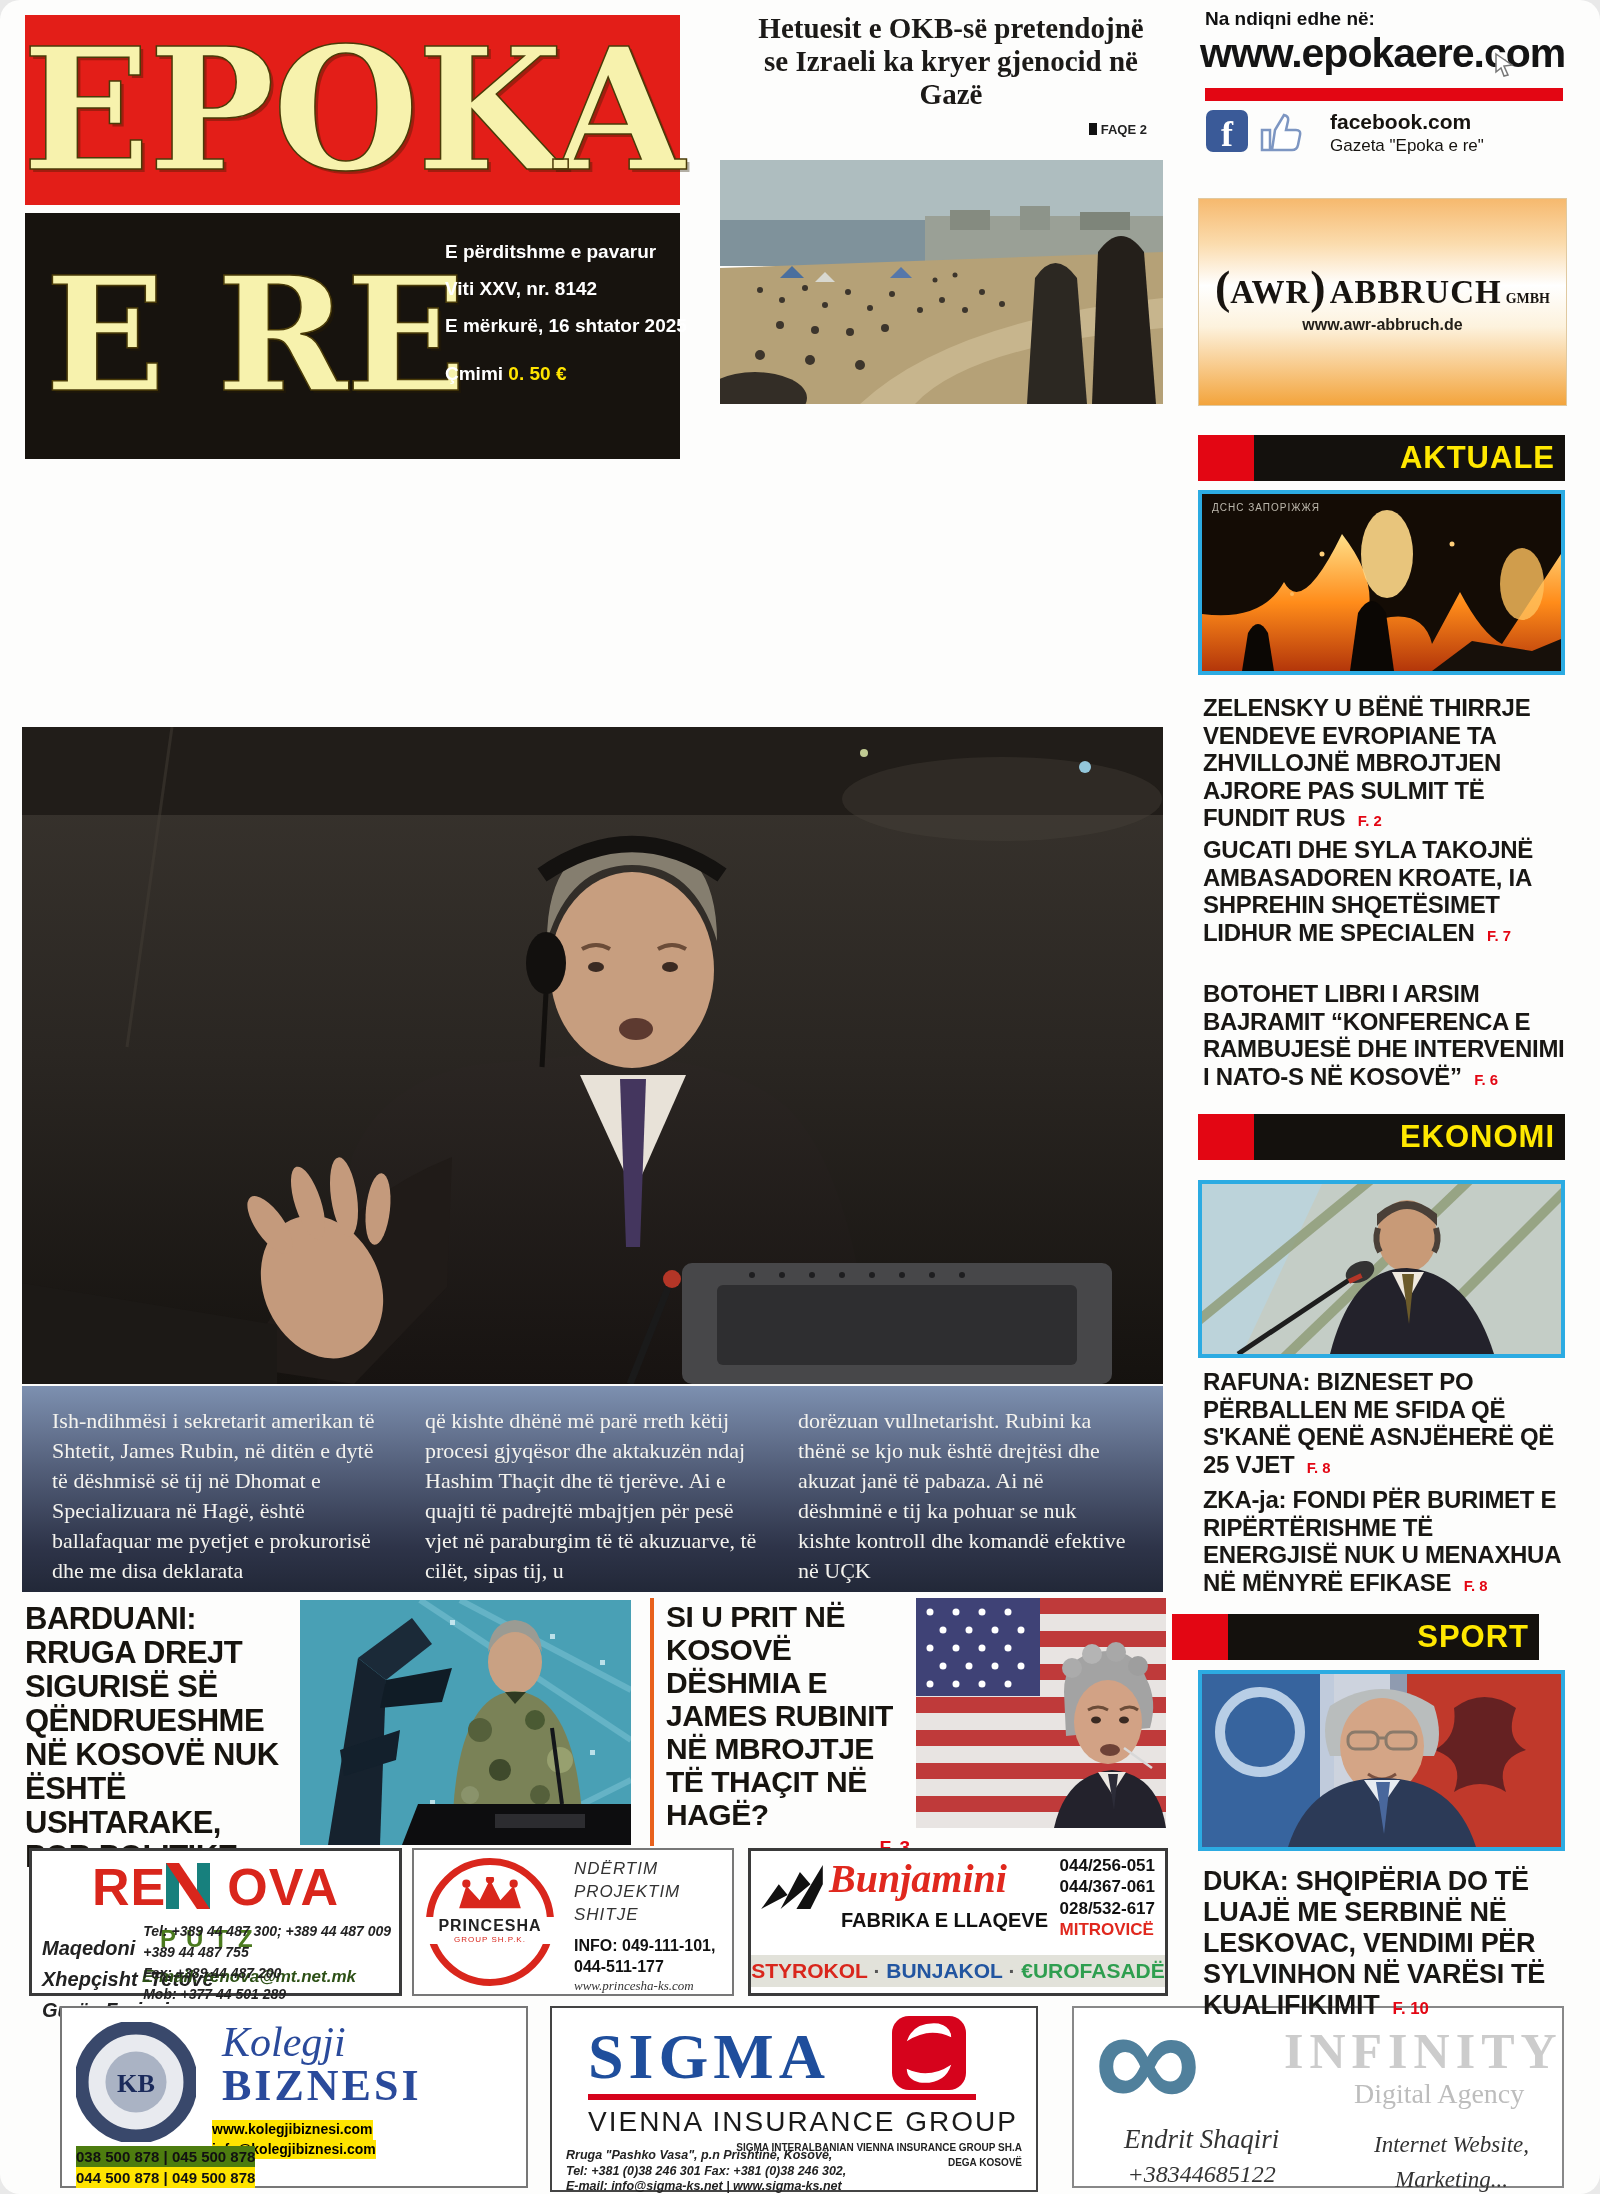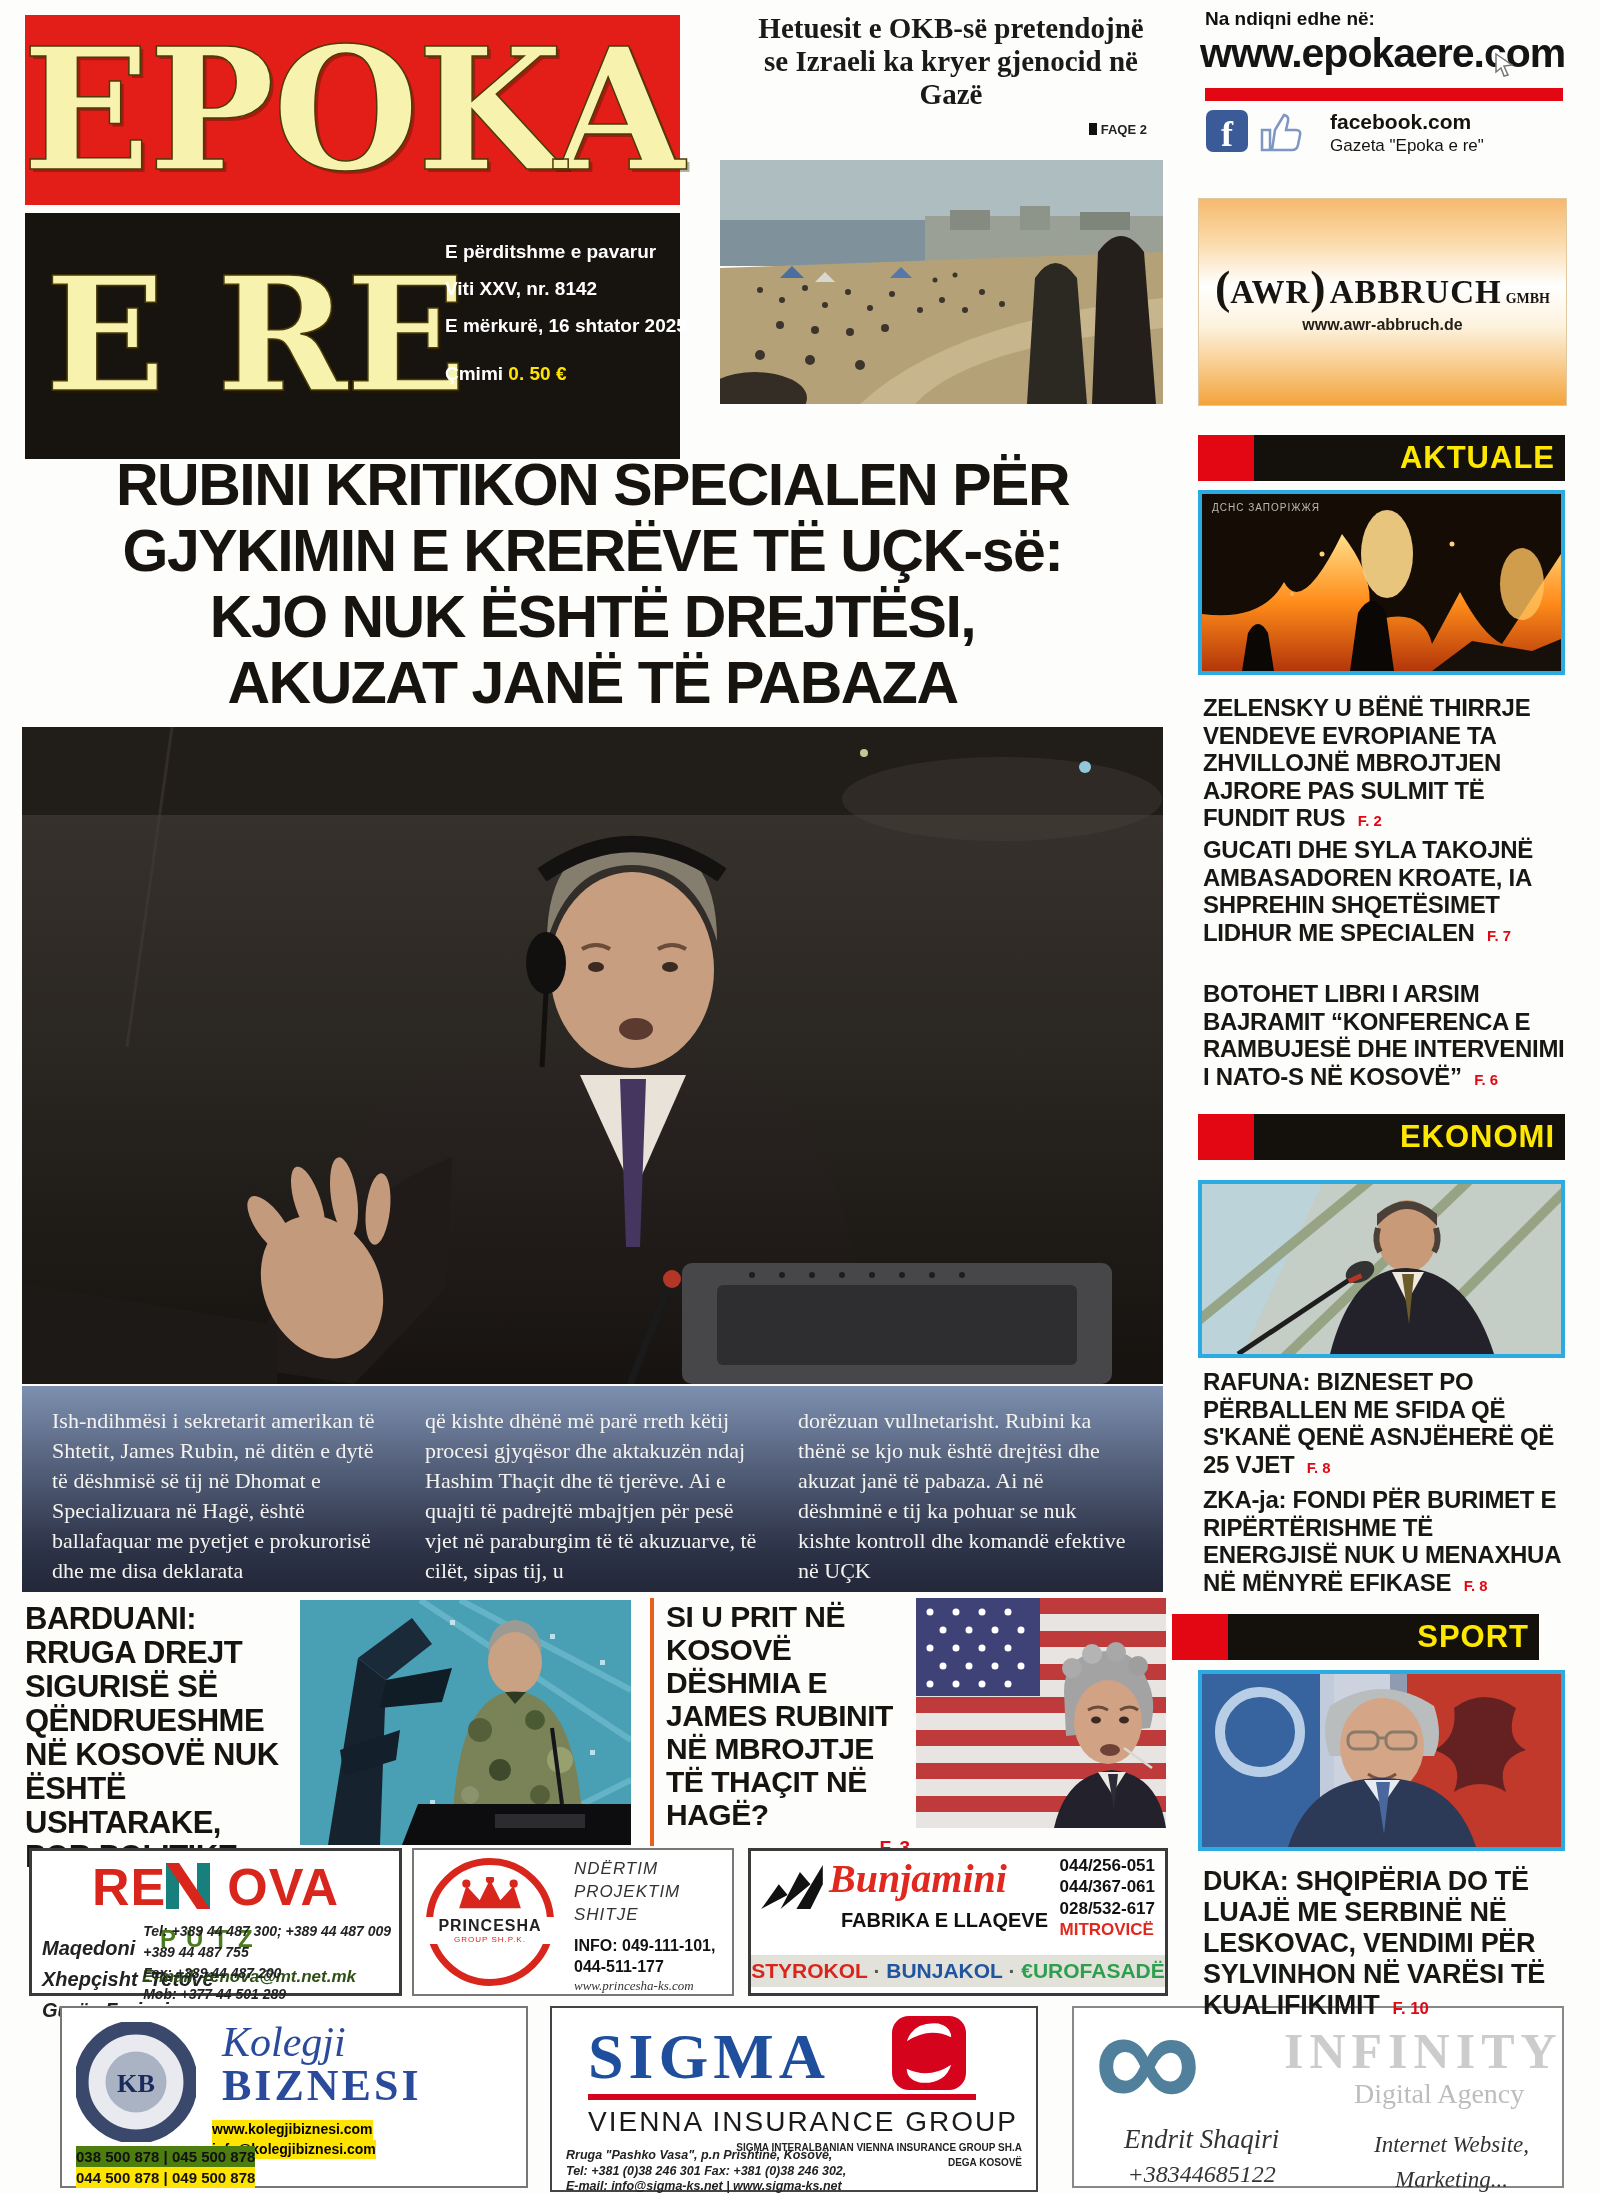--- a/index.html
+++ b/index.html
@@ -1,17 +1,17 @@
 <!DOCTYPE html>
 <html><head>
 <meta charset="utf-8">
 <style>
   html,body{margin:0;padding:0;background:#e9e9e9;}
   #page{position:relative;width:1600px;height:2194px;background:#fdfdfc;margin:0 auto;
-        font-family:"Liberation Sans",sans-serif;overflow:hidden;}
+        font-family:"Liberation Sans",sans-serif;overflow:hidden;border-radius:20px;}
   .abs{position:absolute;}
   
   .mh-red{background:#e31e18;display:flex;align-items:center;justify-content:center;}
   .mh-black{background:#17130e;}
   .logo-txt{font-family:"DejaVu Serif",serif;font-weight:700;color:#f7f2ad;
             -webkit-text-stroke:1.5px #4a3b08;text-shadow:3px 3px 0 rgba(40,30,0,.35);letter-spacing:-2px;}
   .mh-info{color:#fff;font-weight:bold;font-size:19px;line-height:1.2;}
   .mh-info div{margin-bottom:14px;white-space:nowrap;}
   .yellow{color:#ffe400;}
   
@@ -128,26 +128,20 @@
   <div class="abs" style="left:1198px;top:198px;width:367px;height:206px;border:1px solid #e0c9a0;
        background:linear-gradient(180deg,#f6b96e 0%,#fbdcae 22%,#ffffff 42%,#fdf2dd 62%,#f3a43c 100%);">
     <div style="text-align:center;margin-top:62px;color:#181410;font-family:'Liberation Serif',serif;">
       <span style="font-size:46px;font-weight:bold;">(</span><span style="font-size:33px;font-weight:bold;letter-spacing:1px;">AWR</span><span style="font-size:46px;font-weight:bold;">)</span>
       <span style="font-size:33px;font-weight:bold;letter-spacing:1px;">ABBRUCH</span>
       <span style="font-size:14px;font-weight:bold;">GMBH</span>
     </div>
     <div style="text-align:center;font-size:16px;font-weight:bold;color:#24201a;margin-top:2px;">www.awr-abbruch.de</div>
   </div>
 
-  <div class="abs cond" style="left:20px;top:452px;width:1145px;text-align:center;font-size:59px;line-height:66px;letter-spacing:-1.5px;">
-    <div>RUBINI KRITIKON SPECIALEN PËR</div>
-    <div>GJYKIMIN E KRERËVE TË UÇK-së:</div>
-    <div>KJO NUK ËSHTË DREJTËSI,</div>
-    <div>AKUZAT JANË TË PABAZA</div>
-  </div>
 
   <div class="abs plainimg" style="left:22px;top:727px;width:1141px;height:657px;">
     <svg viewBox="0 0 1141 657" preserveAspectRatio="none">
       <defs>
         <linearGradient id="mbg" x1="0" y1="0" x2="0" y2="1">
           <stop offset="0" stop-color="#3a352f"></stop>
             <stop offset="0.5" stop-color="#2a2622"></stop>
             <stop offset="1" stop-color="#15120f"></stop>
         </linearGradient>
         <linearGradient id="suitg" x1="0" y1="0" x2="0" y2="1">

